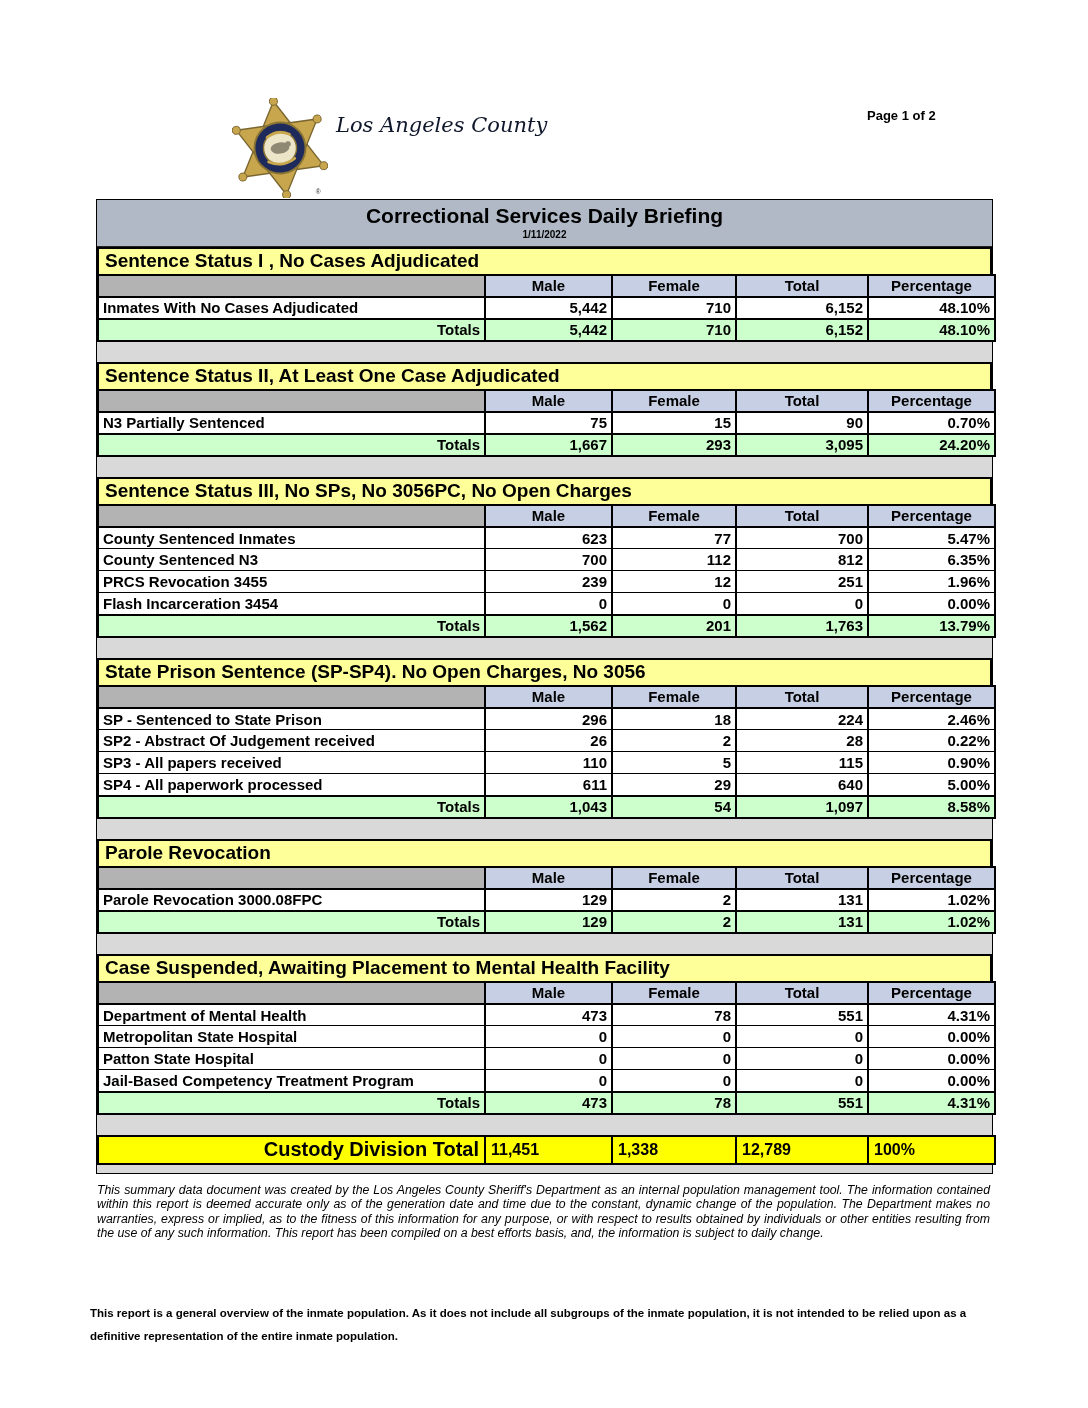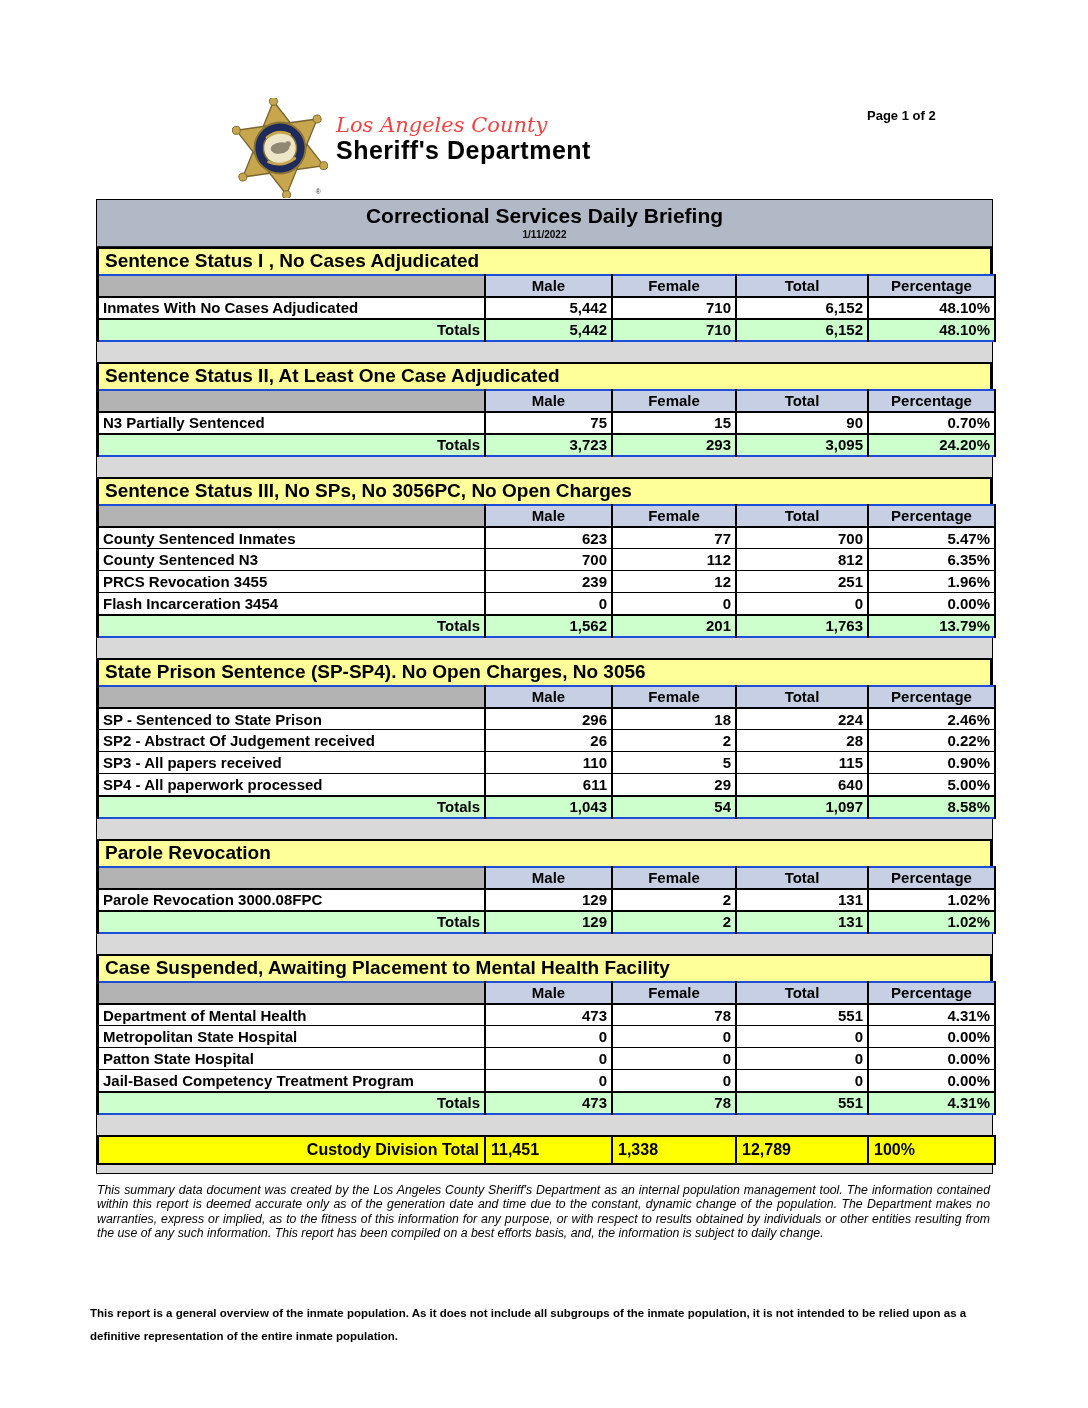--- a/index.html
+++ b/index.html
@@ -5,61 +5,61 @@
   html,body { margin:0; padding:0; }
   body {
     width:1088px; height:1408px; background:#ffffff; position:relative;
     font-family:"Liberation Sans", sans-serif; color:#000;
   }
 
   
   .logo-row { position:absolute; top:98px; left:232px; display:flex; align-items:flex-start; }
   .badge { width:96px; height:100px; flex:0 0 auto; }
   .logo-text { margin-left:8px; margin-top:16px; }
-  .logo-line1 { font-family:"DejaVu Serif", serif; font-style:italic; font-size:21px; color:#ef4444; line-height:1.1; }
+  .logo-line1 { font-family:"DejaVu Serif", serif; font-style:italic; font-size:21px; color:#0f172a; line-height:1.1; }
   .logo-line2 { font-size:25px; font-weight:bold; letter-spacing:0.5px; line-height:1.05; }
   .page-label { position:absolute; top:108px; left:867px; font-size:13px; font-weight:bold; }
 
   
   .report-box {
     position:absolute; top:185px; left:96px; width:897px;
     background:var(--gap,#d9d9d9); border:1px solid #000; box-sizing:border-box;margin-top:14px;
   }
   .title-bar {
     background:var(--titlebar,#b0b9c5); border-bottom:1px solid #222;
     text-align:center; padding:3px 0 4px 0;
   }
   .report-title { font-size:21px; font-weight:bold; line-height:1.25; }
   .report-date  { font-size:10px; font-weight:bold; line-height:1.25; }
 
   .section-title {
     background:var(--section,#ffff99); border:2px solid #000; border-bottom:none;
     font-size:19px; font-weight:bold; padding:1px 6px 2px 6px; box-sizing:border-box;
     white-space:nowrap; overflow:hidden;
   }
-  table.grid { border-collapse:collapse; table-layout:fixed; width:100%; border:2px solid #1d4ed8;padding-left:8px; }
+  table.grid { border-collapse:collapse; table-layout:fixed; width:100%; border:2px solid #000000;padding-left:8px; }
   table.grid td {
     border:1px solid #000; border-left-width:2px; border-right-width:2px;
     height:22px; padding:0 4px; font-size:15px; font-weight:bold;
     overflow:hidden; white-space:nowrap; box-sizing:border-box; background:#fff;
   }
   tr.head td { background:var(--colhead,#c6cfe3); text-align:center; border-bottom-width:2px; }
   tr.head td.corner { background:var(--graycell,#b3b3b3); }
   td.lbl { text-align:left; }
   td.num { text-align:right; }
   tr.totals td { background:var(--totals,#ccffcc); border-top-width:2px; }
   tr.totals td.lbl { text-align:right; }
   .gap { height:20px; }
 
   table.grand { border-collapse:collapse; table-layout:fixed; width:100%; border:2px solid #000; }
   table.grand td {
     background:var(--grand,#ffff00); border:2px solid #000; height:28px;
     padding:0 5px; font-weight:bold; white-space:nowrap; overflow:hidden; box-sizing:border-box;
   }
-  table.grand td.lbl { text-align:right; font-size:16px; }
+  table.grand td.lbl { text-align:right; font-size:20px; }
   table.grand td.num { text-align:left; font-size:16px; }
   .box-bottom { height:8px; }
 
   
   .disclaimer {
     position:absolute; top:1183px; left:97px; width:893px;
     font-style:italic; font-size:12.3px; line-height:1.17; text-align:justify;
   }
   .footnote {
     position:absolute; top:1302px; left:90px; width:906px;
@@ -84,21 +84,20 @@
       <circle cx="50" cy="53" r="17.5" fill="#ece5c8" stroke="#8a7434" stroke-width="1.5"></circle>
       <ellipse cx="50" cy="53" rx="10" ry="6" fill="#8f8872"></ellipse>
       <circle cx="59" cy="50" r="3" fill="#8f8872"></circle>
       <path d="M38 40 Q50 33 62 40" fill="none" stroke="#c7a64d" stroke-width="3" stroke-linecap="round"></path>
       <path d="M36 66 Q50 74 64 66" fill="none" stroke="#c7a64d" stroke-width="3" stroke-linecap="round"></path>
     </g>
     <text x="88" y="102" font-size="7" fill="#333">®</text>
   </svg>
   <div class="logo-text">
     <div class="logo-line1">Los Angeles County</div>
-    <div class="logo-line2">Sheriff's Department</div>
   </div>
 </div>
 <div class="page-label">Page 1 of 2</div>
 
 <div class="report-box">
   <div class="title-bar">
     <div class="report-title">Correctional Services Daily Briefing</div>
     <div class="report-date">1/11/2022</div>
   </div>
 
@@ -159,21 +158,21 @@
             </tr>
             <tr class="data">
               <td class="lbl">N3 Partially Sentenced</td>
               <td class="num">75</td>
               <td class="num">15</td>
               <td class="num">90</td>
               <td class="num">0.70%</td>
             </tr>
             <tr class="totals">
               <td class="lbl">Totals</td>
-              <td class="num">3,723</td>
+              <td class="num">1,667</td>
               <td class="num">293</td>
               <td class="num">3,095</td>
               <td class="num">24.20%</td>
             </tr>
           </tbody>
         </table>
       </div>
       <div class="gap"></div>
       <div class="section">
         <div class="section-title">Sentence Status III, No SPs, No 3056PC, No Open Charges</div>

